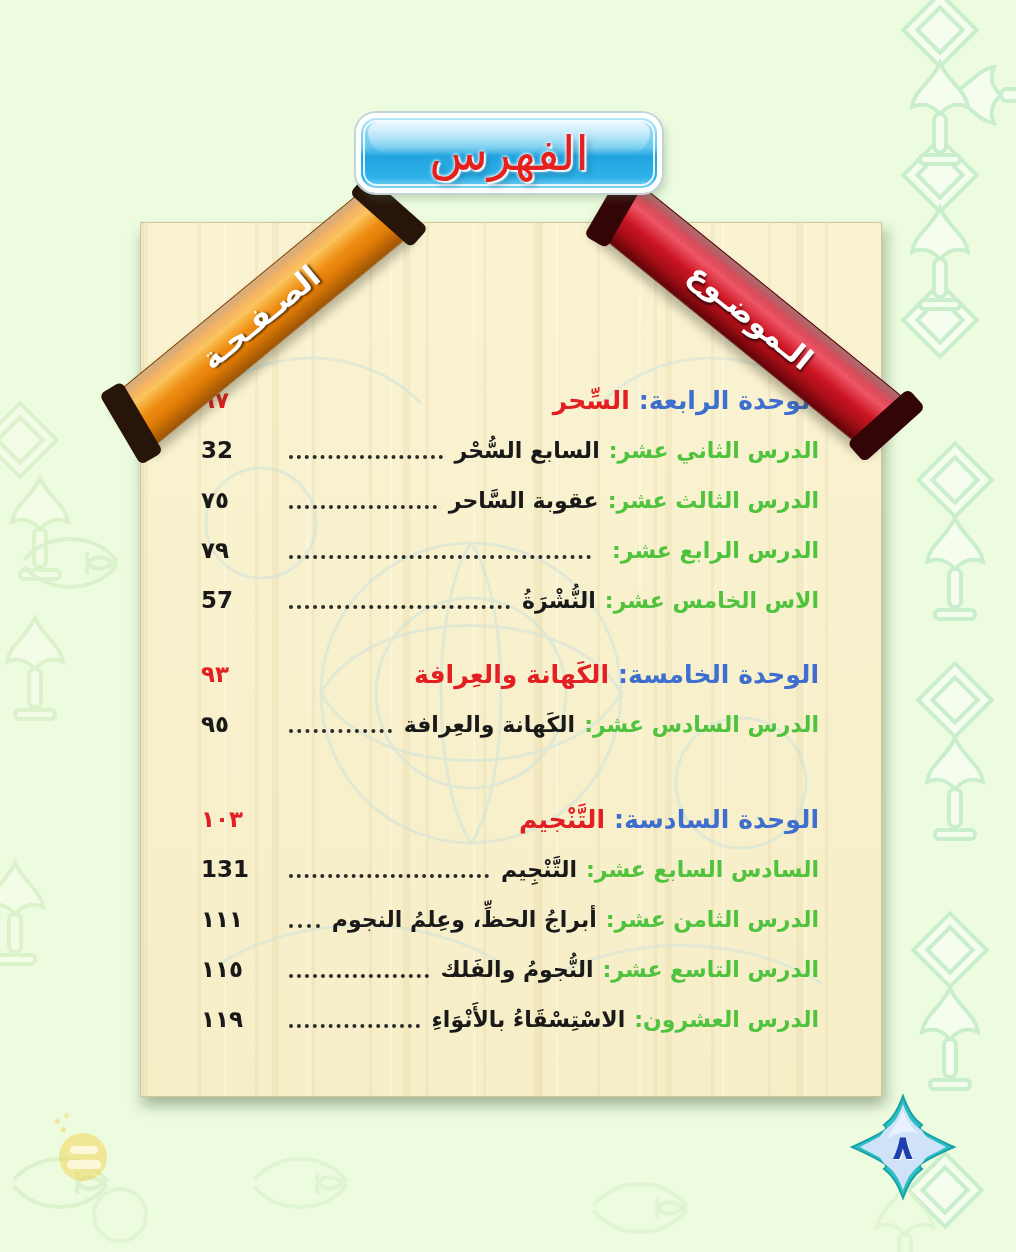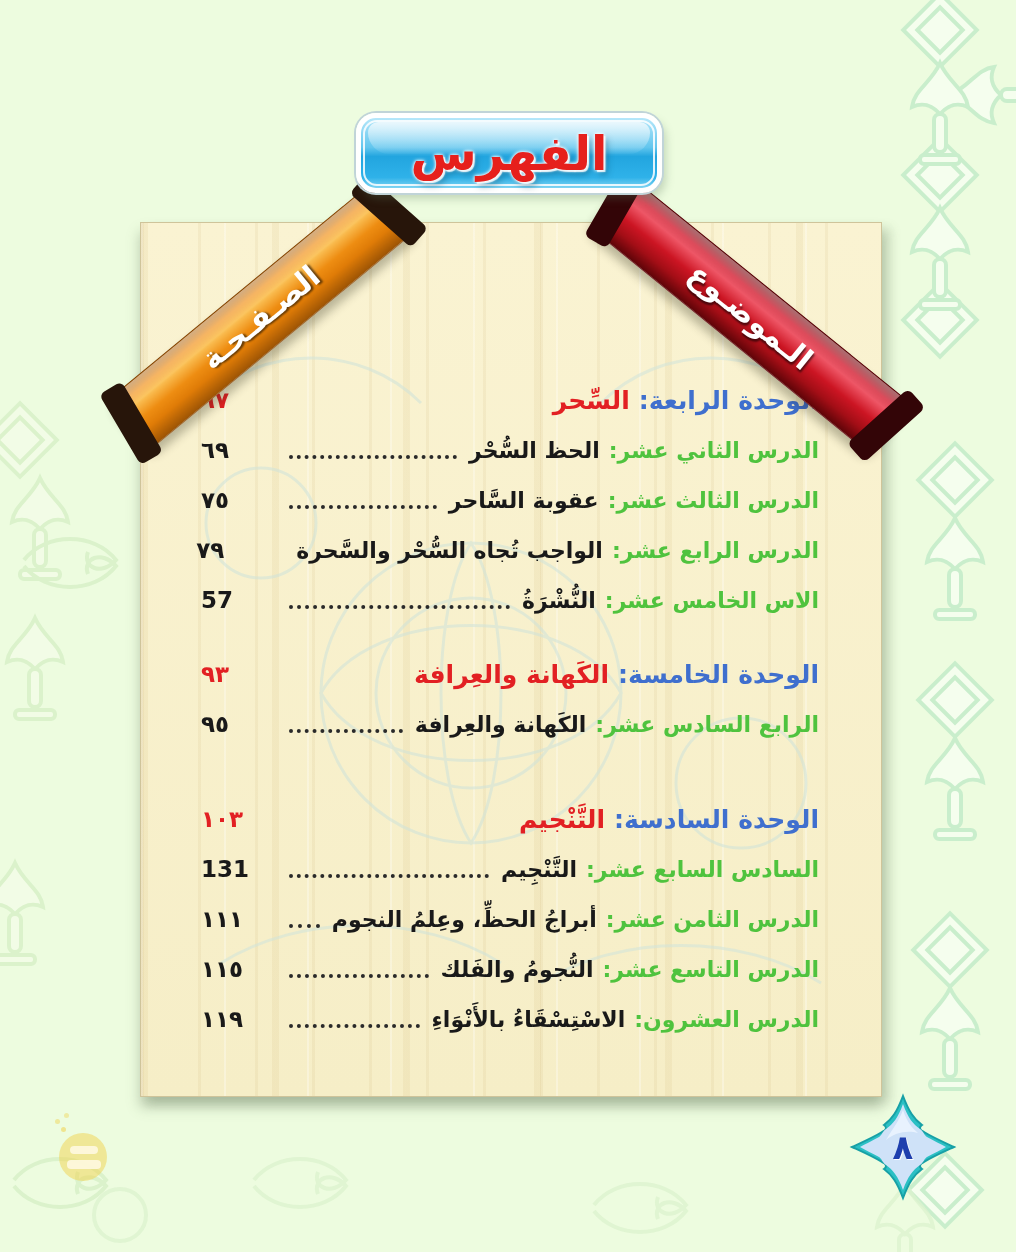--- a/index.html
+++ b/index.html
@@ -29,21 +29,21 @@
     content:"";position:absolute;left:7px;right:7px;top:4px;height:46%;
     background:linear-gradient(180deg,rgba(255,255,255,.75),rgba(255,255,255,.03));
     border-radius:13px 13px 26px 26px;pointer-events:none;
   }
   .title-banner::after{
     content:"";position:absolute;inset:2px;border:2px solid rgba(255,255,255,.85);
     border-radius:14px;pointer-events:none;
   }
   .title-banner .title-text{
     position:relative;z-index:1;
-    font-size:48px;font-weight:bold;color:#e6201c;
+    font-size:48px;font-weight:normal;color:#e6201c;
     text-shadow:0 0 3px #fff,0 0 4px #fff,2px 2px 1px rgba(255,255,255,.85),4px 5px 6px rgba(0,60,90,.35);
   }
   
   .paper{
     position:absolute;left:140px;top:222px;width:740px;height:873px;
     background-color:#f8f1cd;
     background-image:
       repeating-linear-gradient(90deg, rgba(190,158,92,.10) 0 3px, rgba(0,0,0,0) 3px 57px),
       repeating-linear-gradient(90deg, rgba(205,178,112,.13) 0 7px, rgba(0,0,0,0) 7px 131px),
       repeating-linear-gradient(90deg, rgba(255,255,255,.30) 0 2px, rgba(0,0,0,0) 2px 83px),
@@ -219,55 +219,54 @@
     <div class="toc" id="toc">
   <div class="toc-row unit-row">
     <span class="unit-label">الوحدة الرابعة:</span>
     <span class="unit-title">السِّحر</span>
     <span class="spacer"></span>
     <span class="page-num red">٦٧</span>
   </div>
 
   <div class="toc-row lesson-row">
     <span class="lesson-label">الدرس الثاني عشر:</span>
-    <span class="lesson-title">الحظ السُّحْر</span>
-    <span class="dots"></span>
-    <span class="page-num dark">٦٩</span>
+    <span class="lesson-title">السابع السُّحْر</span>
+    <span class="dots"></span>
+    <span class="page-num dark">32</span>
   </div>
 
   <div class="toc-row lesson-row">
     <span class="lesson-label">الدرس الثالث عشر:</span>
     <span class="lesson-title">عقوبة السَّاحر</span>
     <span class="dots"></span>
     <span class="page-num dark">٧٥</span>
   </div>
 
   <div class="toc-row lesson-row">
     <span class="lesson-label">الدرس الرابع عشر:</span>
-    <span class="lesson-title">الواجب تُجاه السُّحْر والسَّحرة</span>
     <span class="dots"></span>
     <span class="page-num dark">٧٩</span>
   </div>
 
   <div class="toc-row lesson-row">
     <span class="lesson-label">الاس الخامس عشر:</span>
     <span class="lesson-title">النُّشْرَةُ</span>
     <span class="dots"></span>
     <span class="page-num dark">57</span>
   </div>
 
   <div class="toc-row unit-row mt-1">
     <span class="unit-label">الوحدة الخامسة:</span>
     <span class="unit-title">الكَهانة والعِرافة</span>
     <span class="spacer"></span>
     <span class="page-num red">٩٣</span>
   </div>
 
   <div class="toc-row lesson-row">
-    <span class="lesson-label">الرابع السادس عشر:</span>
+    <span class="lesson-label">الدرس السادس عشر:</span>
     <span class="lesson-title">الكَهانة والعِرافة</span>
     <span class="dots"></span>
     <span class="page-num dark">٩٥</span>
   </div>
 
   <div class="toc-row unit-row mt-2">
     <span class="unit-label">الوحدة السادسة:</span>
     <span class="unit-title">التَّنْجيم</span>
     <span class="spacer"></span>
     <span class="page-num red">١٠٣</span>

